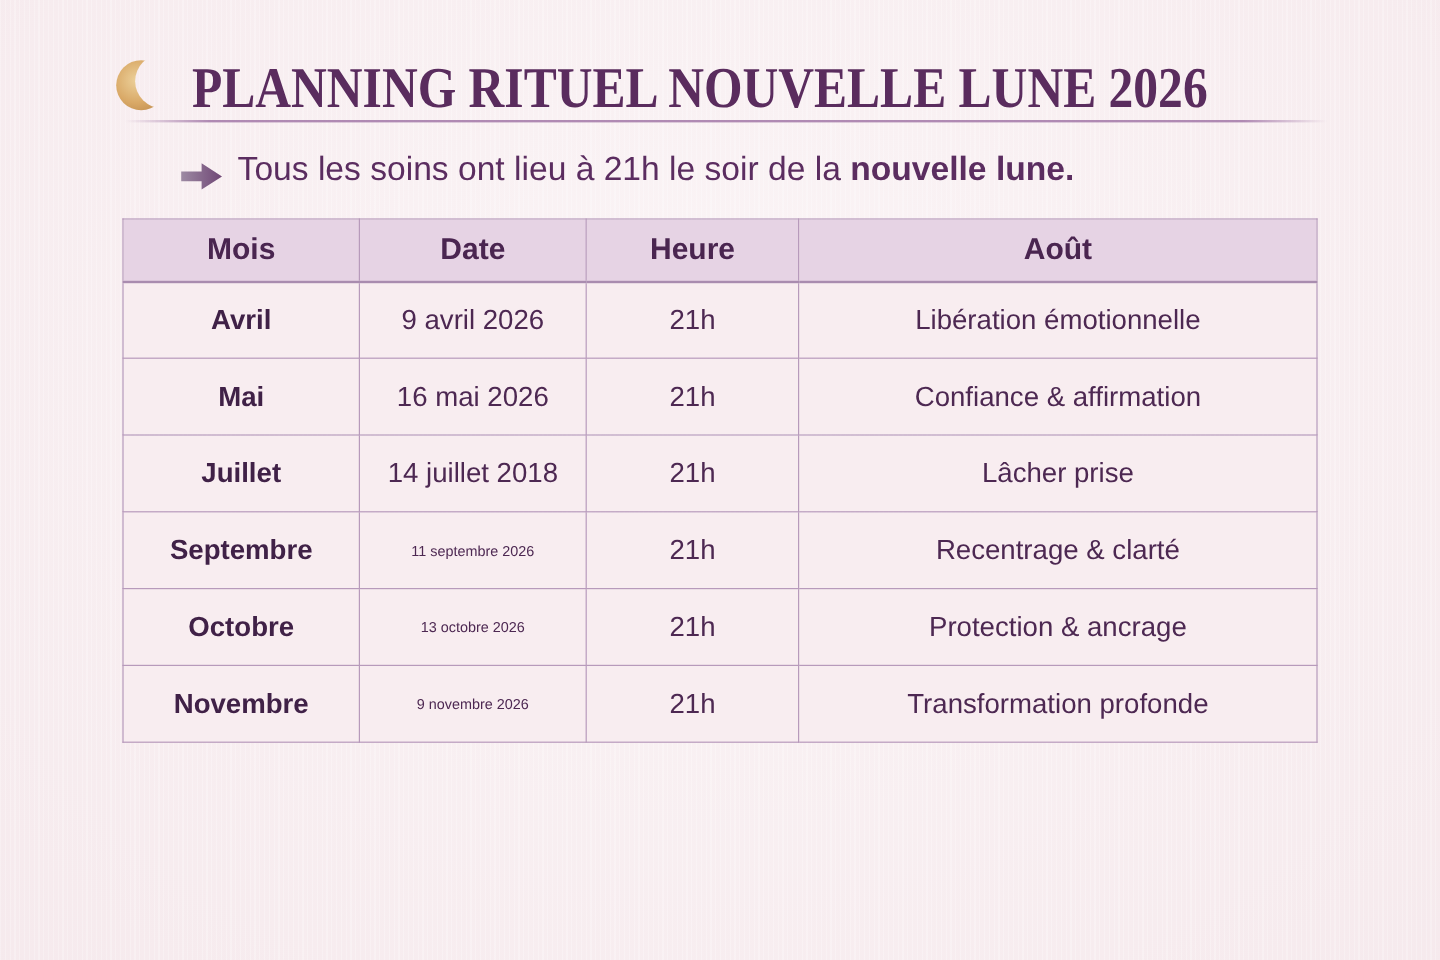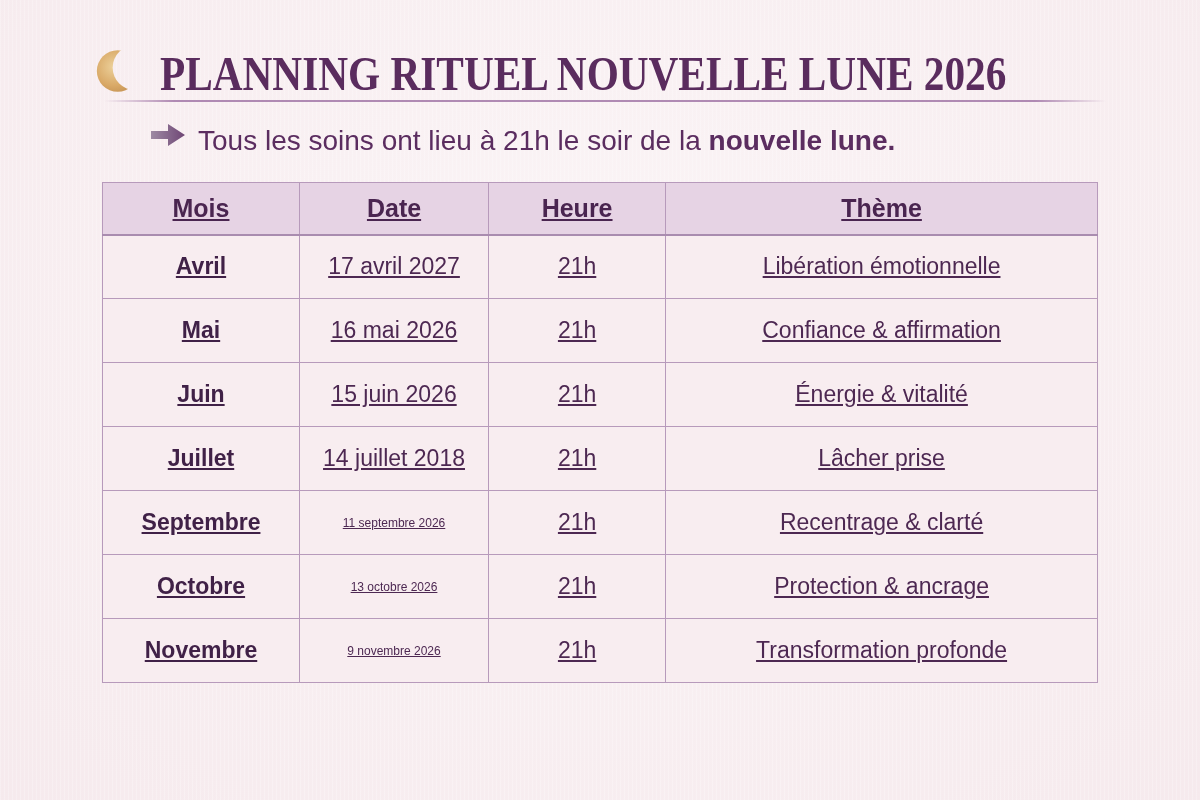--- a/index.html
+++ b/index.html
@@ -51,21 +51,21 @@
       rgba(163,120,168,0.85) 93%,
       rgba(176,139,180,0) 100%);
   }
 
   
   .subtitle {
     position: absolute;
     left: 150px;
     top: 122px;
     display: flex;
-    align-items: flex-start;
+    align-items: flex-end;
     gap: 12px;
     color: #5b2d60;
     font-size: 28px;
     line-height: 38px;
     white-space: nowrap;
   }
   .subtitle .arrow-icon { width: 36px; height: 26px; flex: 0 0 auto; }
   .subtitle .emph { font-weight: 700; }
 
   
@@ -77,21 +77,20 @@
     border-collapse: collapse;
     table-layout: fixed;
     border: 1px solid #a88bab;
   }
   .planning-table th, .planning-table td {
     border: 1px solid #b79abb;
     text-align: center;
     vertical-align: middle;
     color: #4d2852;
     overflow: hidden;
-    text-decoration: underline;
   }
   .planning-table th {
     height: 52px;
     background: #e6d3e4;
     font-size: 25px;
     font-weight: 700;
     color: #4a2550;
     border-bottom: 2px solid #a98caf;
   }
   .planning-table td {
@@ -149,43 +148,37 @@
       <col style="width:19.8%">
       <col style="width:19.0%">
       <col style="width:17.8%">
       <col style="width:43.4%">
     </colgroup>
     <thead>
       <tr>
         <th>Mois</th>
         <th>Date</th>
         <th>Heure</th>
-        <th>Thème</th>
+        <th>Août</th>
       </tr>
     </thead>
     <tbody>
       <tr>
         <td class="mois-cell">Avril</td>
-        <td class="date-cell">17 avril 2027</td>
+        <td class="date-cell">9 avril 2026</td>
         <td class="heure-cell">21h</td>
         <td class="theme-cell">Libération émotionnelle</td>
       </tr>
       <tr>
         <td class="mois-cell">Mai</td>
         <td class="date-cell">16 mai 2026</td>
         <td class="heure-cell">21h</td>
         <td class="theme-cell">Confiance &amp; affirmation</td>
       </tr>
       <tr>
-        <td class="mois-cell">Juin</td>
-        <td class="date-cell">15 juin 2026</td>
-        <td class="heure-cell">21h</td>
-        <td class="theme-cell">Énergie &amp; vitalité</td>
-      </tr>
-      <tr>
         <td class="mois-cell">Juillet</td>
         <td class="date-cell">14 juillet 2018</td>
         <td class="heure-cell">21h</td>
         <td class="theme-cell">Lâcher prise</td>
       </tr>
       <tr>
         <td class="mois-cell">Septembre</td>
         <td class="date-cell small">11 septembre 2026</td>
         <td class="heure-cell">21h</td>
         <td class="theme-cell">Recentrage &amp; clarté</td>

